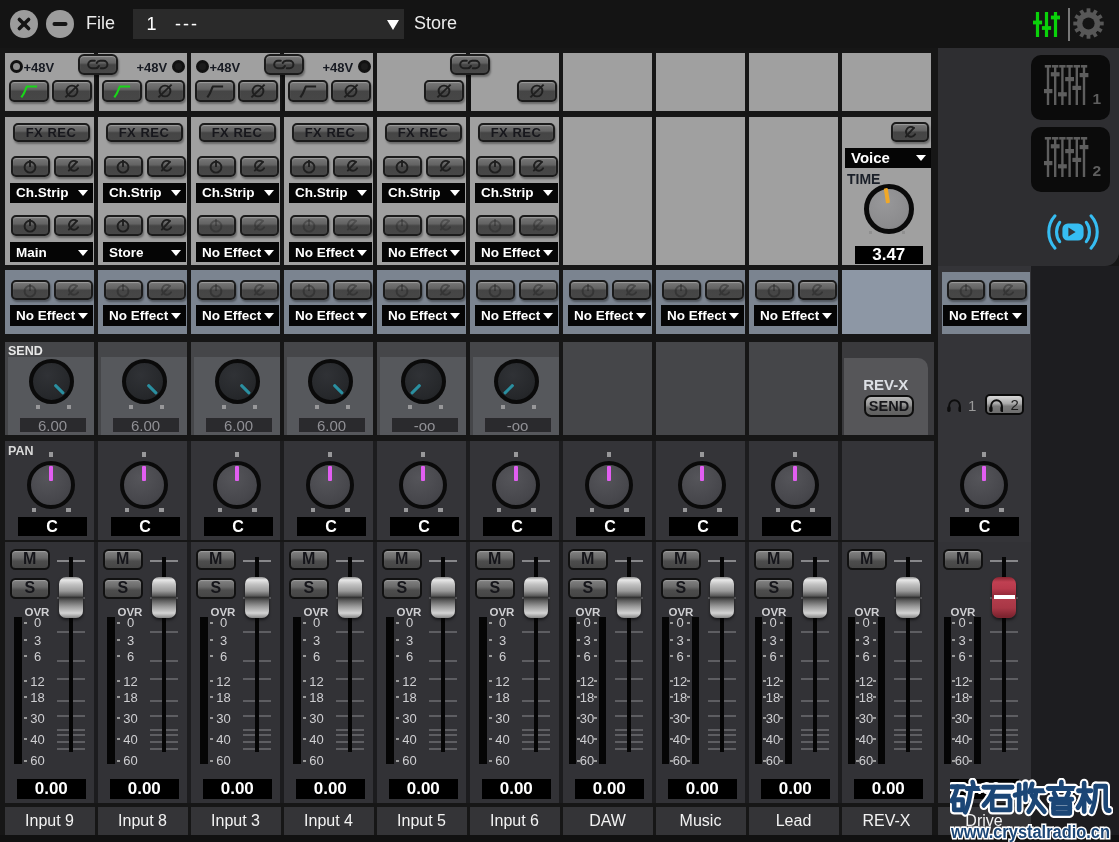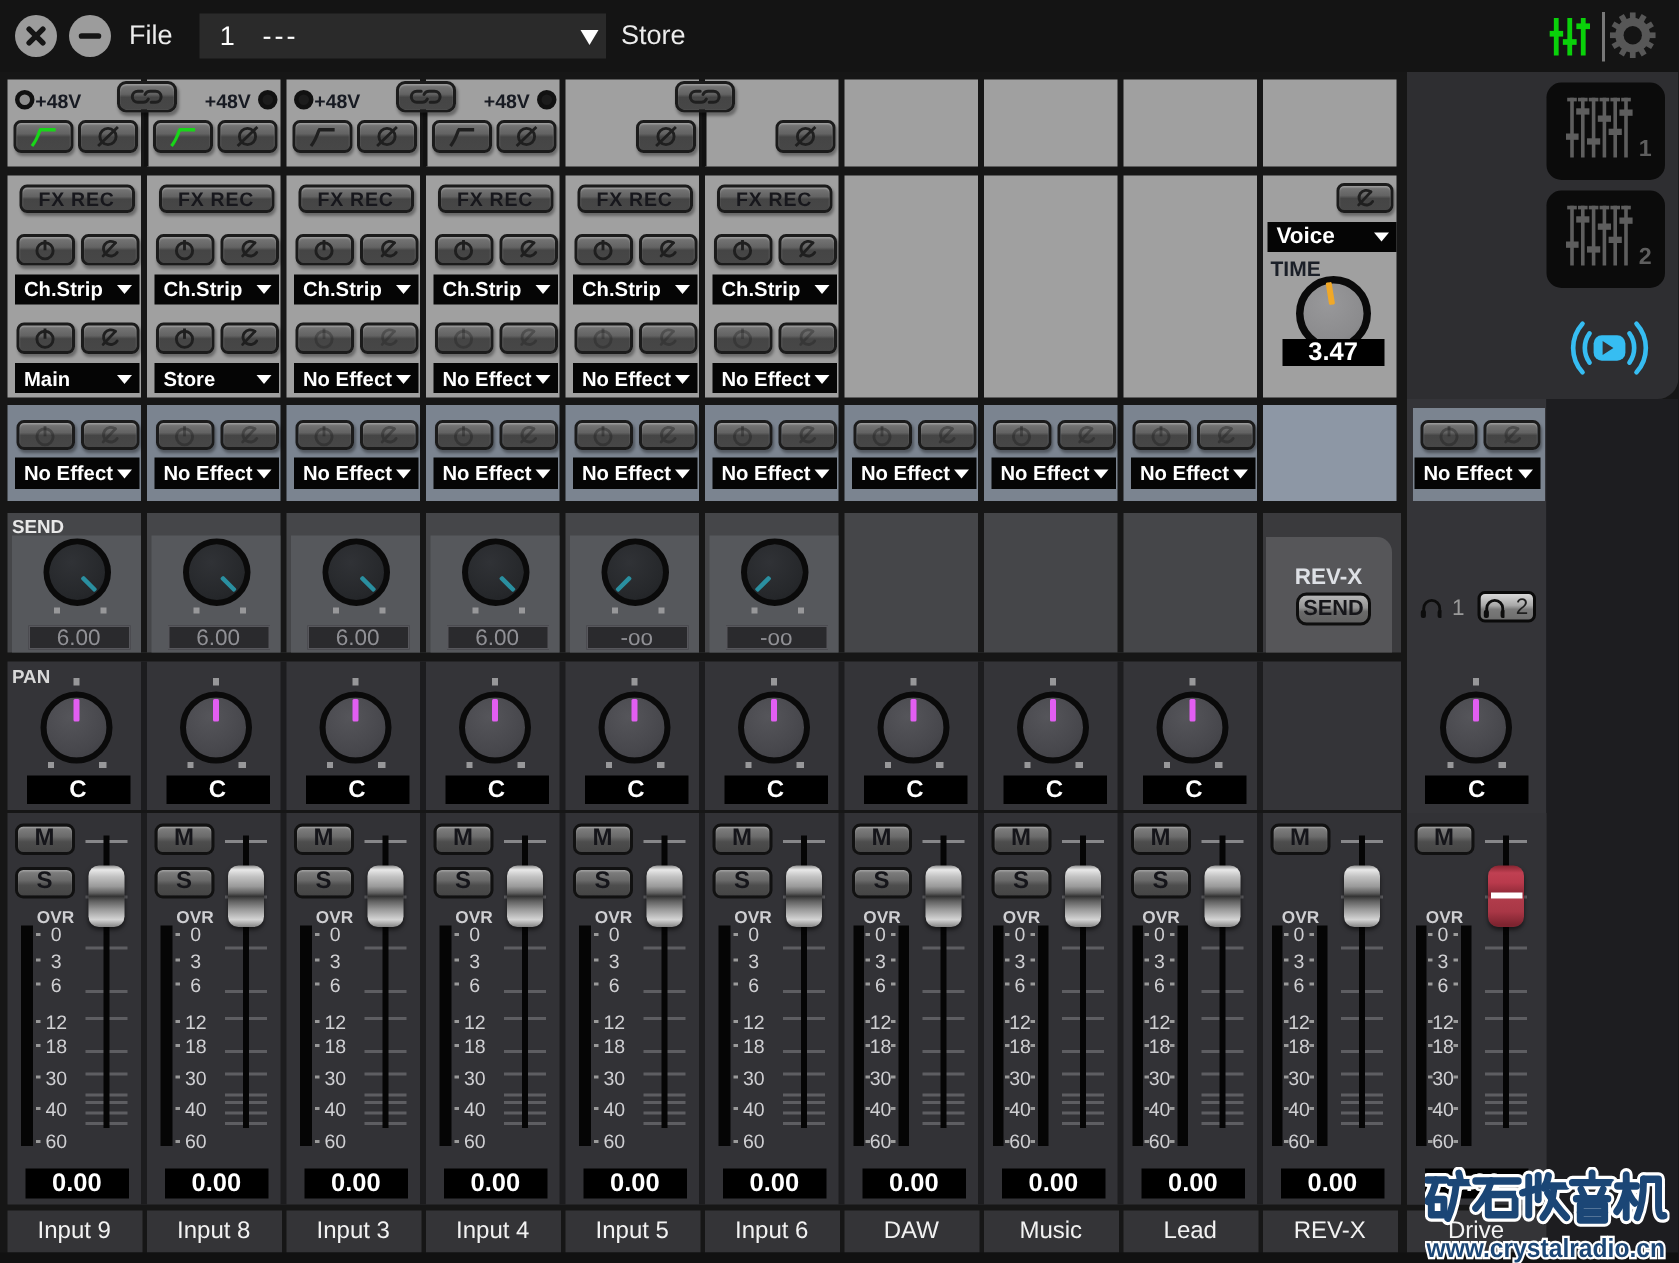--- a/index.html
+++ b/index.html
@@ -439,21 +439,21 @@
     </svg>
   </div>
 <div class="dd" style="left:845.0px;top:148px;width:85.5px;height:19.5px;font-size:15px;">Voice</div>
 <div class="a" style="left:847.0px;top:170.5px;color:#1a1f28;font-weight:bold;font-size:14px;">TIME</div>
 <div class="knob" style="left:864.0px;top:183.5px;width:50px;height:50px;background:radial-gradient(circle at 40% 32%,#98989a,#8b8b8d 70%,#77777a);border:5px solid #0a0a0a;"></div>
 <div class="a" style="left:864.0px;top:183.5px;width:50px;height:50px;transform:rotate(-9deg);">
     <div style="position:absolute;left:23.25px;top:3.5px;width:3.5px;height:15.5px;background:#f0a828;border-radius:1px;"></div>
   </div>
 <div class="a" style="left:868.5px;top:230.8px;width:3.5px;height:3.5px;background:#8f8f8f;"></div>
 <div class="a" style="left:901.5px;top:230.8px;width:3.5px;height:3.5px;background:#8f8f8f;"></div>
-<div class="vbox" style="left:854.5px;top:226px;width:68.5px;height:18px;font-size:17px;">3.47</div>
+<div class="vbox" style="left:854.5px;top:246px;width:68.5px;height:18px;font-size:17px;">3.47</div>
 <div class="a" style="left:4.5px;top:270px;width:89px;height:64px;background:#7b8490;"></div>
 <div class="btn" style="left:10.5px;top:279.5px;width:39px;height:20px;">
     <svg width="18" height="18" viewBox="0 0 18 18" style="">
       <circle cx="9" cy="10.2" r="5.4" fill="none" stroke="#1f1f1f" stroke-width="1.9" opacity="0.42"></circle>
       <line x1="9" y1="3" x2="9" y2="9.9" stroke="#1f1f1f" stroke-width="1.9" opacity="0.42"></line>
     </svg>
   </div>
 <div class="btn" style="left:53.5px;top:279.5px;width:39px;height:20px;">
     <svg width="18" height="18" viewBox="0 0 18 18" style="">
       <g fill="none" stroke="#1f1f1f" stroke-width="1.9" stroke-linecap="round" opacity="0.42">

